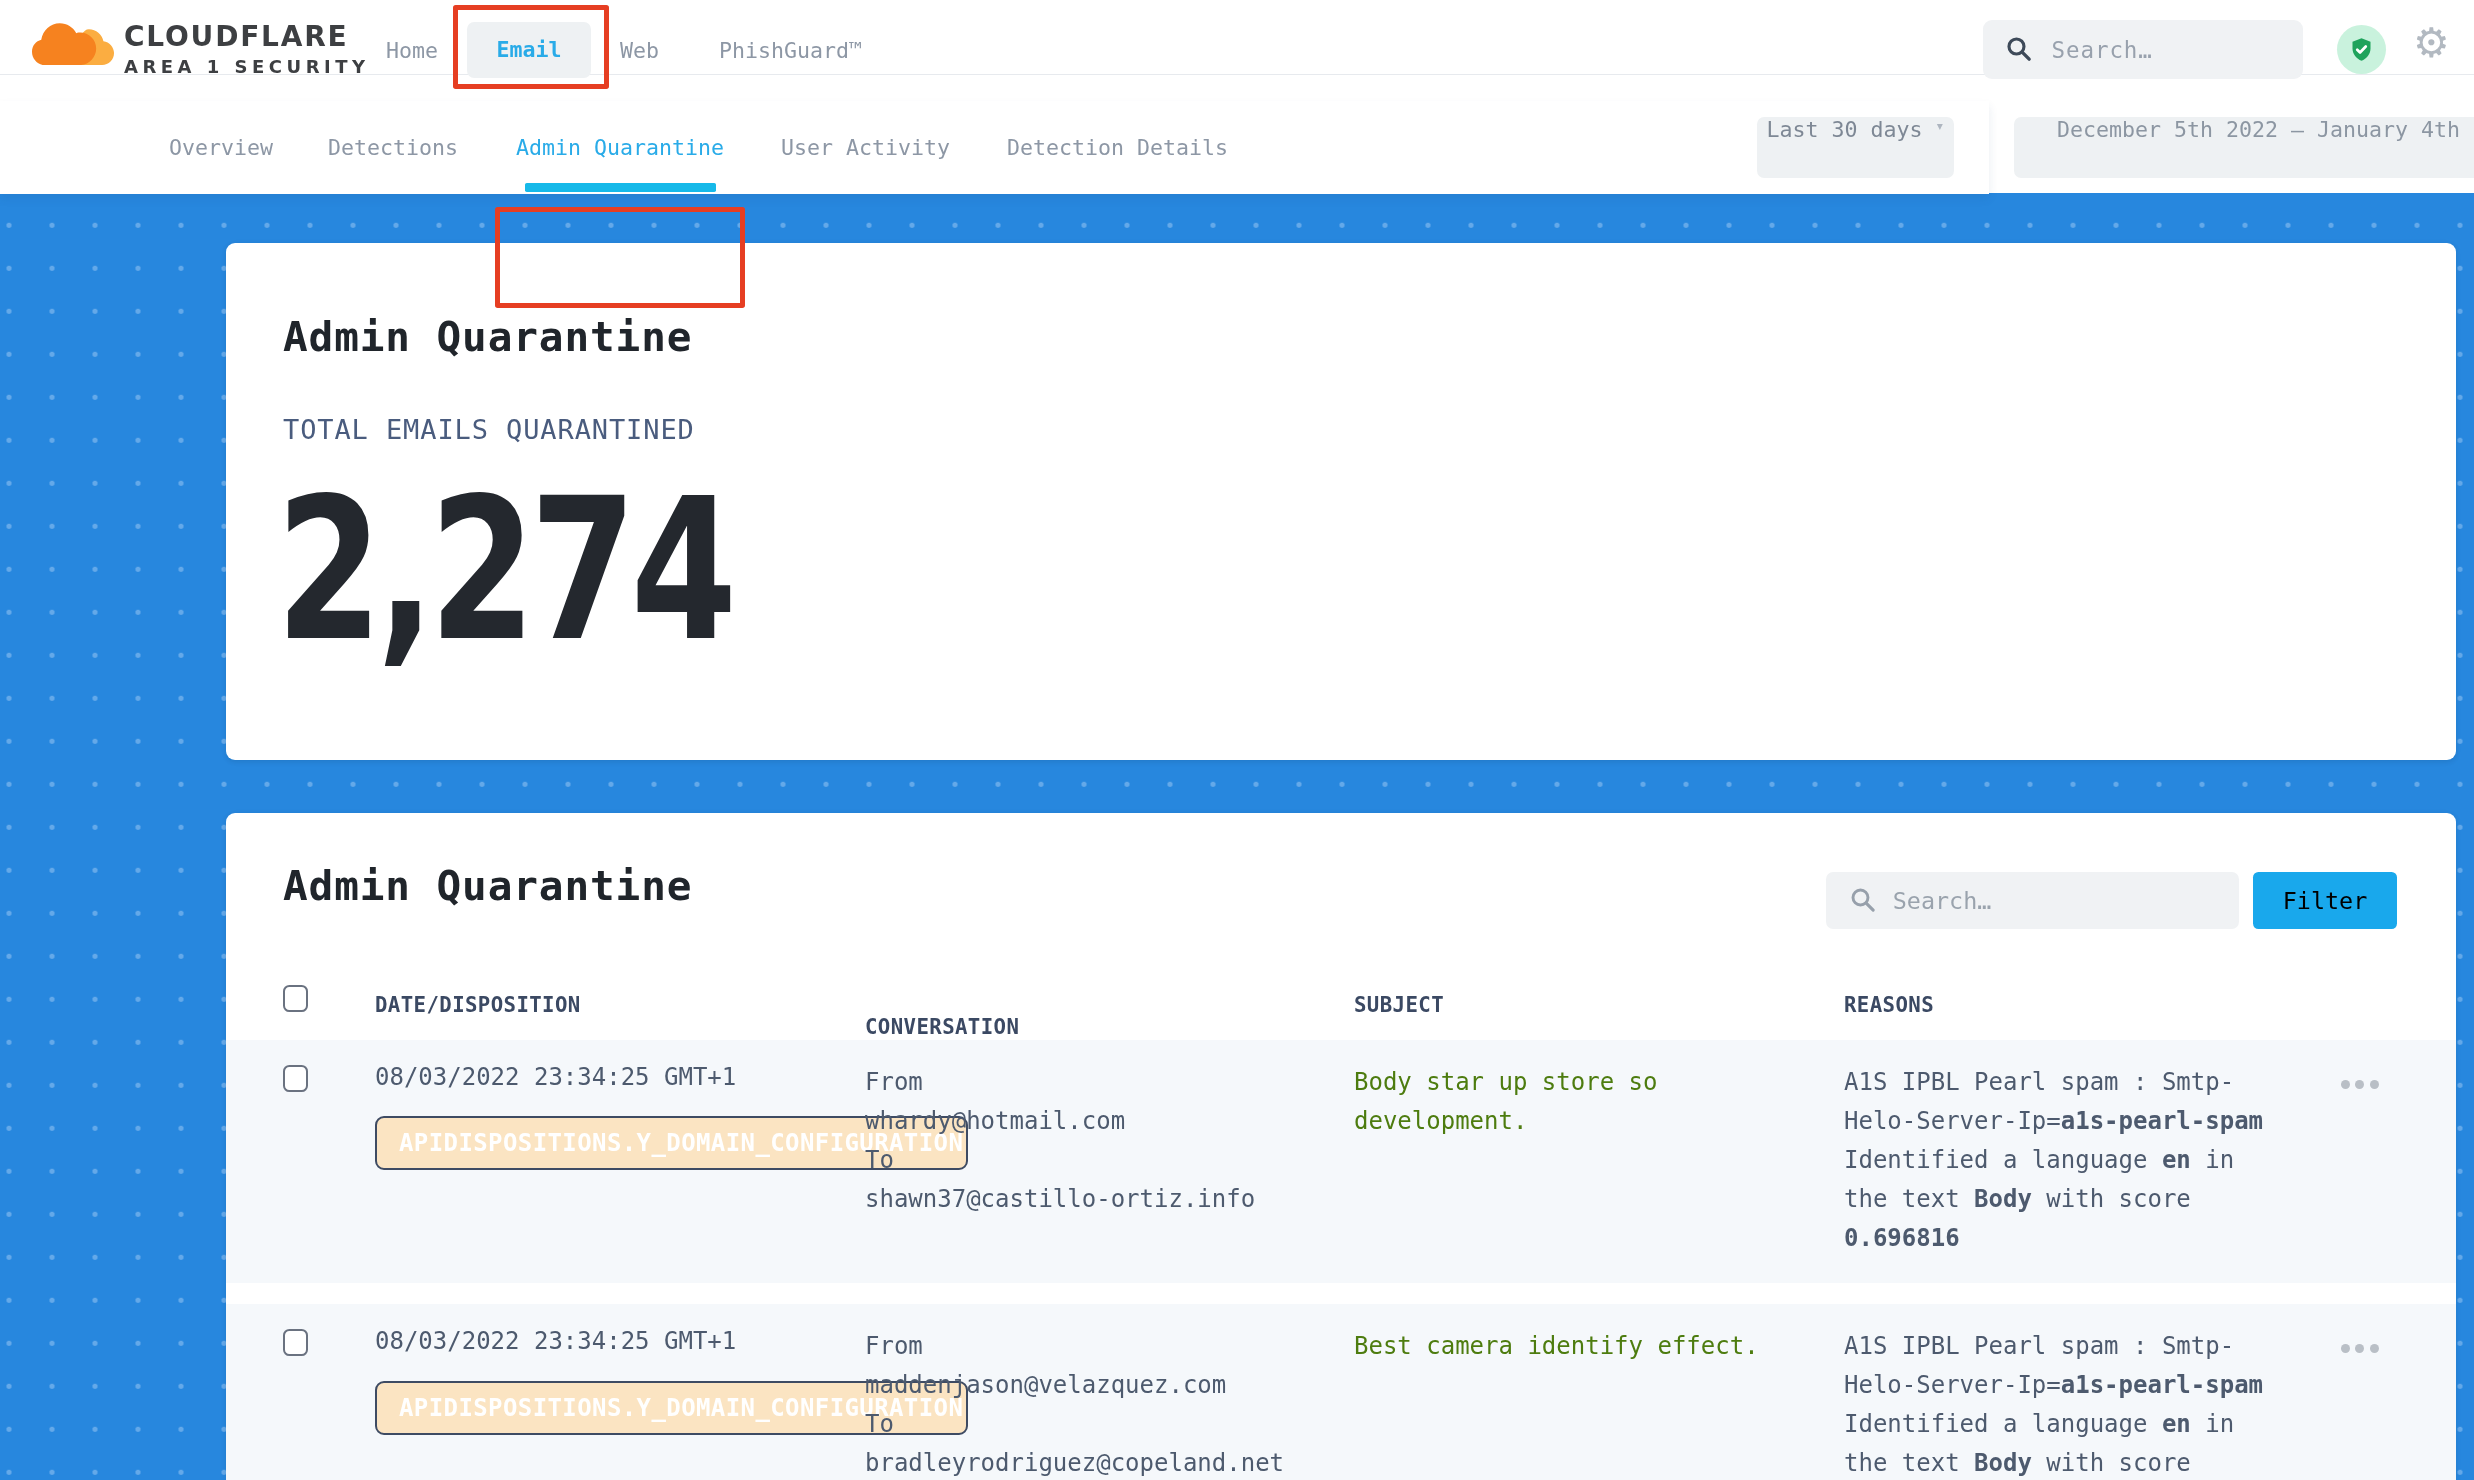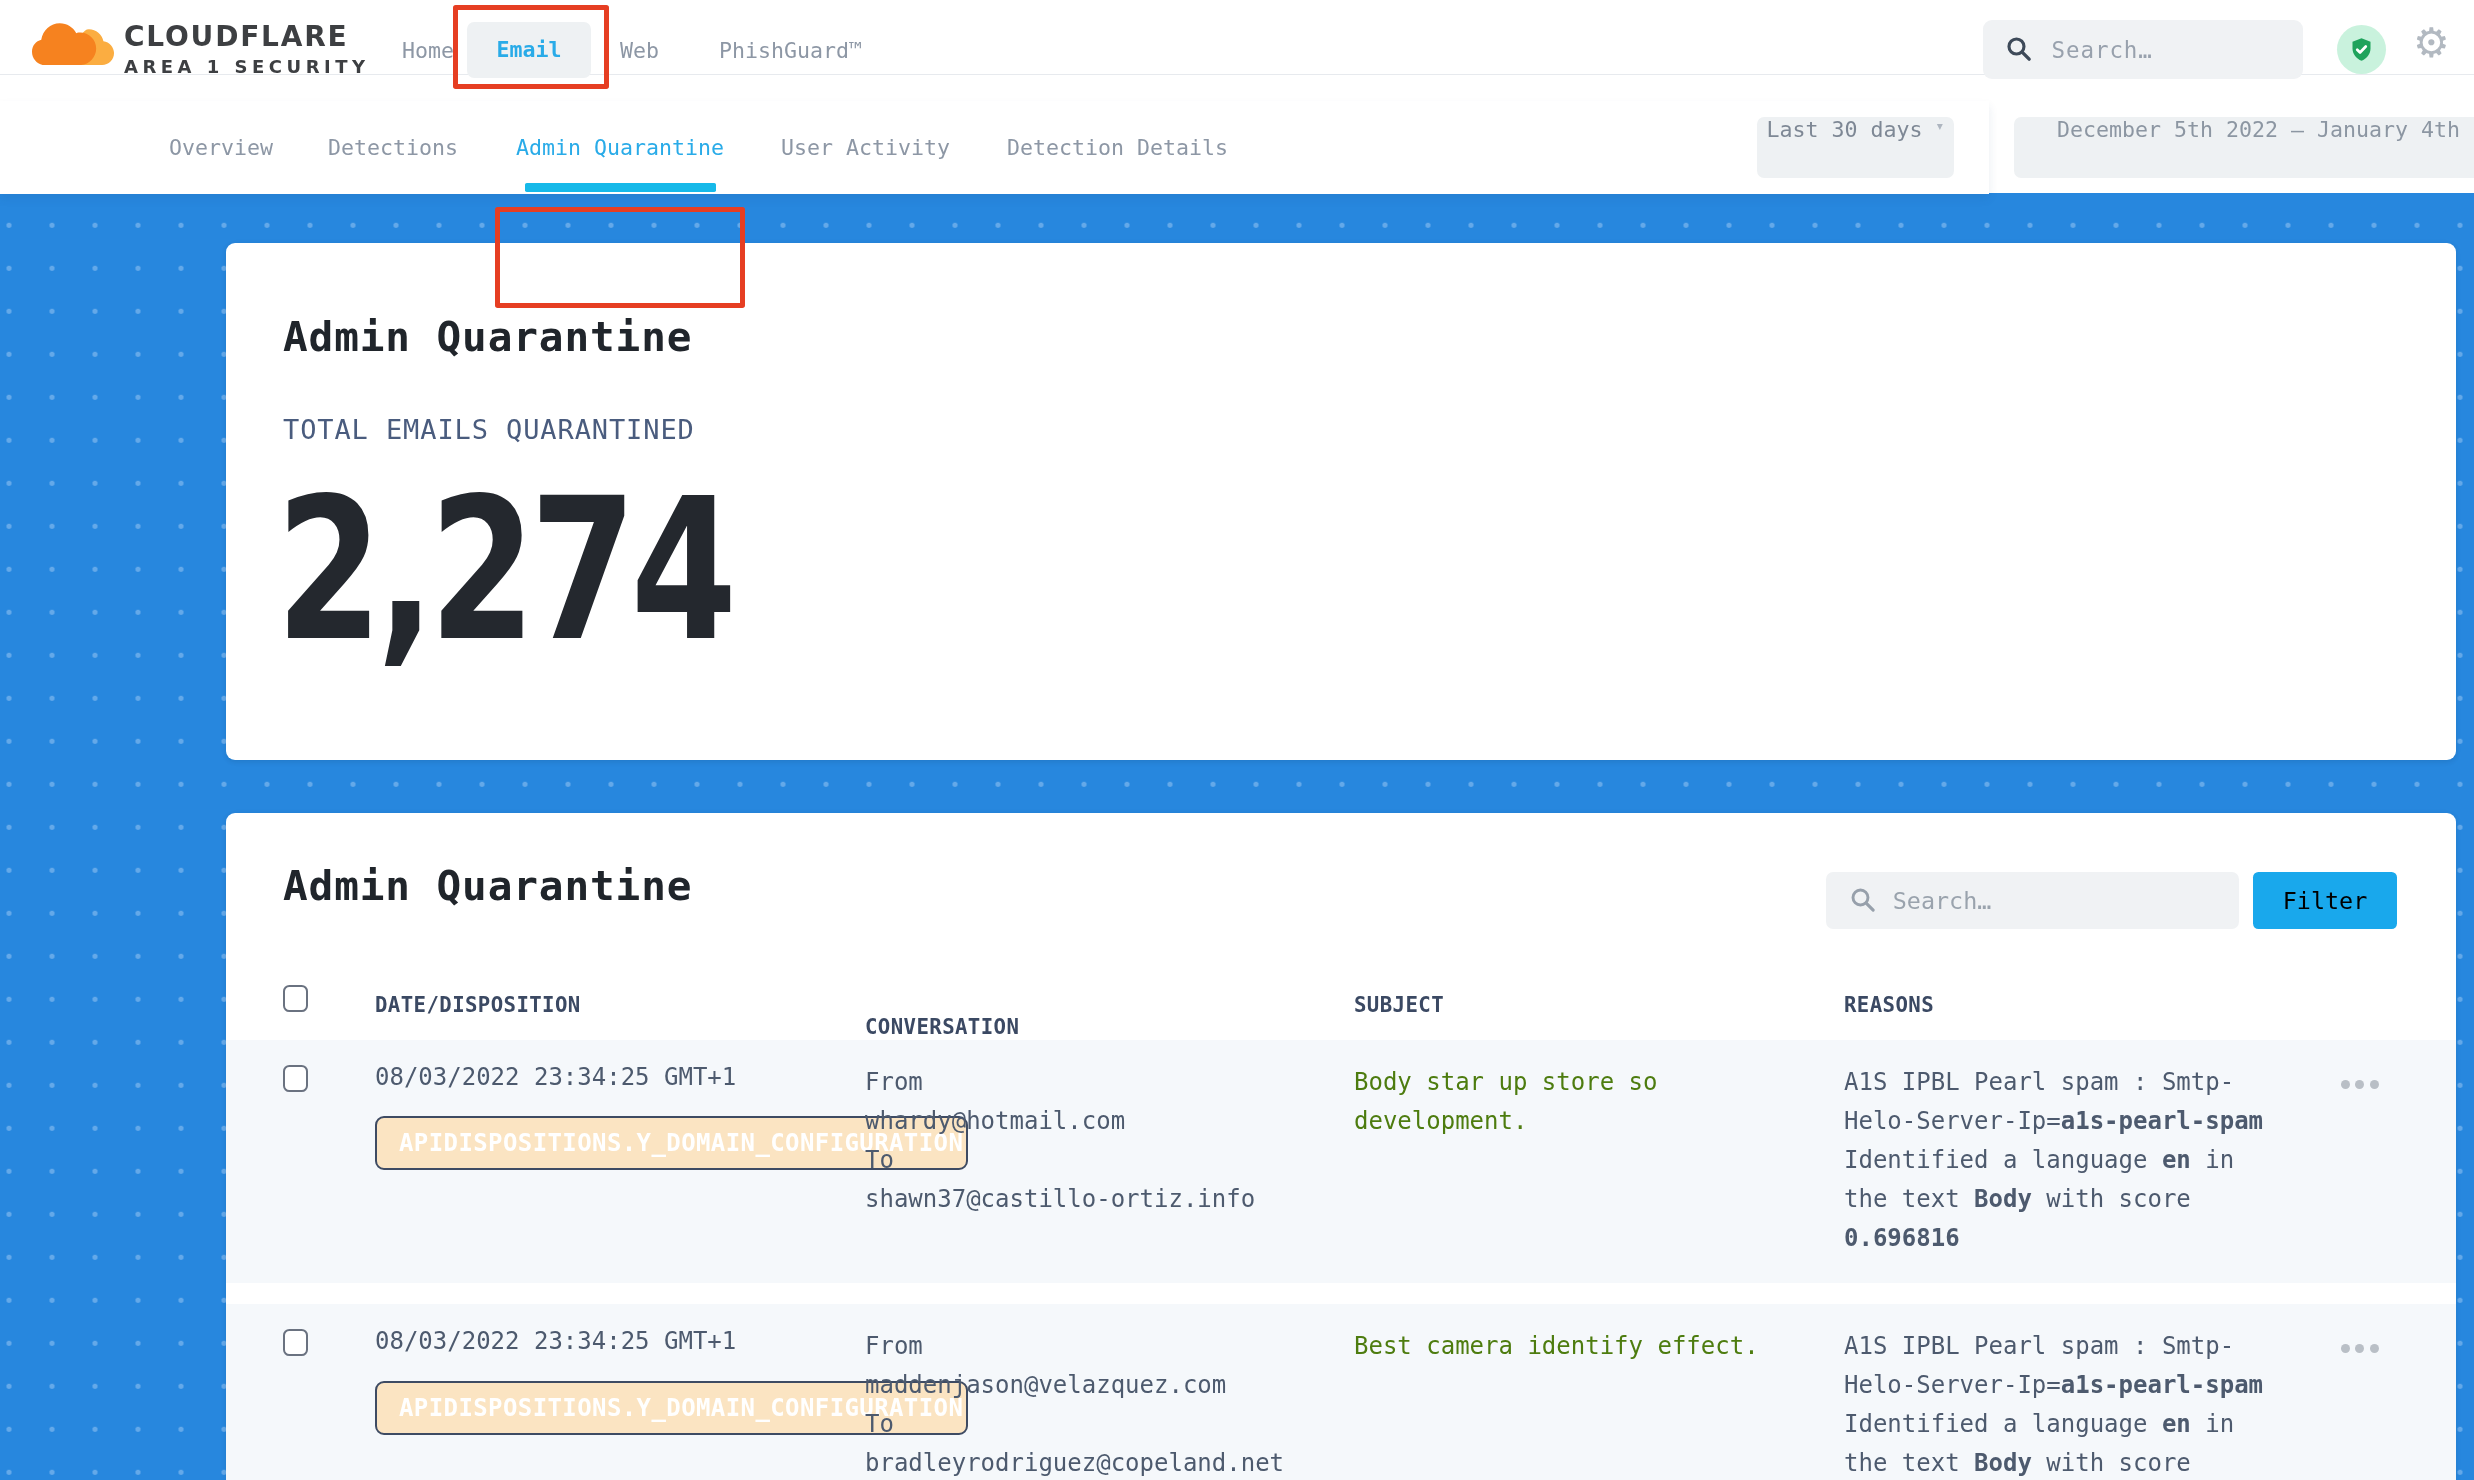--- a/index.html
+++ b/index.html
@@ -76,21 +76,21 @@
 <body>
 
 <div class="topbar">
   <svg class="logo-cloud" viewBox="0 0 130 72">
     <path fill="#FBAD41" d="M86 16c11 0 20 8 22 18 9 1 16 9 16 18 0 10-8 18-18 18H72V44c0-16 5-28 14-28z"></path>
     <path fill="#F6821F" d="M16 70C7 68 0 60 0 50c0-9 6-16 14-18C16 18 28 7 42 7c11 0 20 6 25 15 2-1 4-1 6-1 13 0 24 11 24 24 0 13-10 24-23 25H16z"></path>
   </svg>
   <div class="brand-name">CLOUDFLARE</div>
   <div class="brand-sub">AREA 1 SECURITY</div>
 
-  <div class="nav-item" style="left:402px;">Home</div>
+  <div class="nav-item" style="left:386px;">Home</div>
   <div class="nav-pill">Email</div>
   <div class="nav-item" style="left:620px;">Web</div>
   <div class="nav-item" style="left:719px;">PhishGuard™</div>
 
   <div class="search-box">
     <svg class="mag" viewBox="0 0 24 24">
       <circle cx="9.5" cy="9.5" r="6.2" fill="none" stroke="#3e4a59" stroke-width="2.6"></circle>
       <line x1="14.2" y1="14.2" x2="20" y2="20" stroke="#3e4a59" stroke-width="2.8" stroke-linecap="round"></line>
     </svg>
     <span class="ph">Search…</span>

